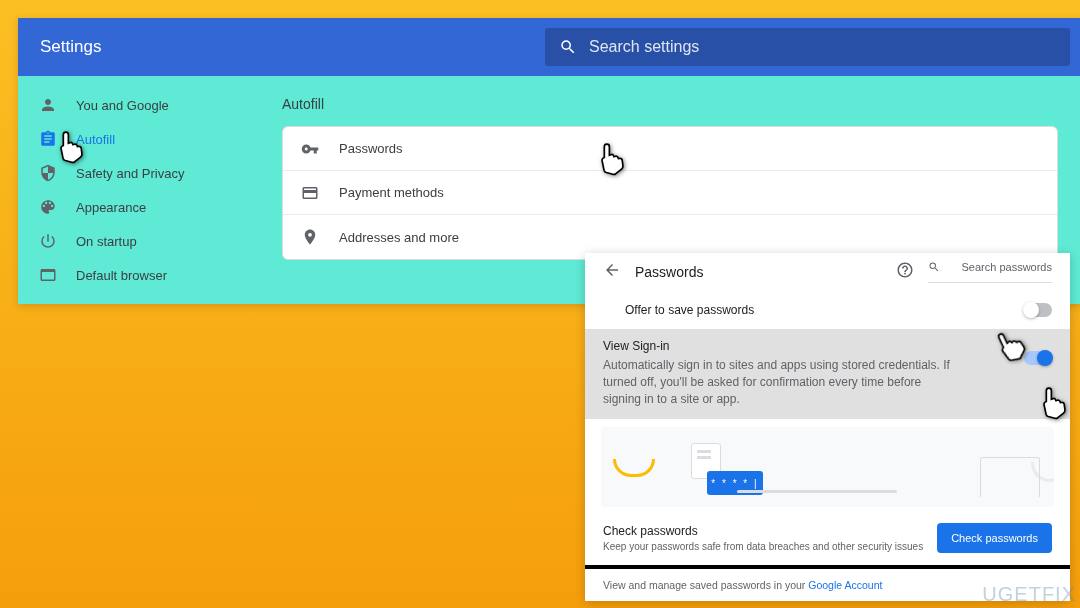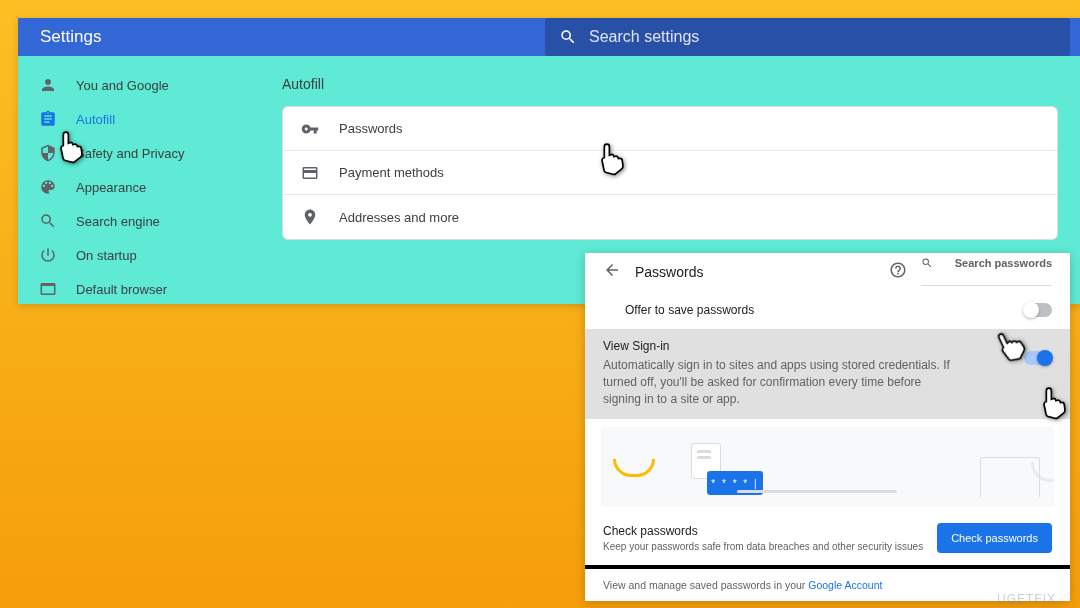--- a/index.html
+++ b/index.html
@@ -28,21 +28,21 @@
     .card-row:last-child { border-bottom: none; }
     .card-row .icon { width: 24px; margin-right: 14px; display: flex; align-items: center; }
     .card-row .icon svg { width: 18px; height: 18px; fill: #5f6368; }
     
     .passwords-window { position: absolute; top: 253px; left: 585px; width: 485px; height: 348px; background: #fff; box-shadow: 0 2px 10px rgba(0,0,0,0.2); display: flex; flex-direction: column; }
     .pw-header { height: 50px; display: flex; align-items: center; padding: 0 18px; gap: 14px; }
     .pw-header .back { cursor: pointer; }
     .pw-header .back svg { width: 18px; height: 18px; fill: #5f6368; }
     .pw-title { font-size: 14px; color: #202124; flex: 1; }
     .pw-header .help svg { width: 18px; height: 18px; fill: #5f6368; }
-    .pw-search { display: flex; align-items: center; gap: 22px; font-size: 11px; color: #5f6368; border-bottom: 1px solid #dadce0; padding-bottom: 16px; font-weight: bold; }
+    .pw-search { display: flex; align-items: center; gap: 22px; font-size: 11px; color: #5f6368; border-bottom: 1px solid #dadce0; padding-bottom: 9px; }
     .pw-search svg { width: 12px; height: 12px; fill: #5f6368; }
     
     .pw-row { padding: 12px 18px; display: flex; align-items: center; justify-content: space-between; margin-left: 22px; }
     .pw-row .label { font-size: 12px; color: #202124; }
     .pw-highlighted { background: #e0e0e0; padding: 10px 18px 12px; }
     .pw-highlighted .title { font-size: 12px; color: #202124; margin-bottom: 4px; }
     .pw-highlighted .desc { font-size: 12px; color: #5f6368; line-height: 1.4; padding-right: 70px; }
     
     .toggle { width: 28px; height: 14px; border-radius: 10px; position: relative; cursor: pointer; }
     .toggle::after { content: ''; position: absolute; width: 16px; height: 16px; border-radius: 50%; top: -1px; box-shadow: 0 1px 3px rgba(0,0,0,0.3); }
@@ -64,21 +64,21 @@
     .pw-check-text .t { font-size: 12px; color: #202124; margin-bottom: 3px; }
     .pw-check-text .d { font-size: 10px; color: #5f6368; }
     .check-btn { background: #1a73e8; color: #fff; border: none; padding: 9px 14px; border-radius: 4px; font-size: 11px; font-weight: 500; cursor: pointer; }
     
     .pw-footer { padding: 10px 18px; font-size: 10.5px; color: #5f6368; border-top: 4px solid #000000; margin-top: 4px; }
     .pw-footer a { color: #1a73e8; text-decoration: none; }
     
     .cursor { position: absolute; pointer-events: none; z-index: 100; }
     .cursor svg { width: 34px; height: 42px; filter: drop-shadow(1px 1px 2px rgba(0,0,0,0.5)); }
     
-    .watermark { position: absolute; bottom: 2px; right: 24px; font-size: 12px; color: rgba(100,140,170,0.4); letter-spacing: 1px; font-weight: 300; }
+    .watermark { position: absolute; bottom: 2px; right: 4px; font-size: 20px; color: rgba(100,140,170,0.4); letter-spacing: 1px; font-weight: 300; }
   </style>
 </head>
 <body>
 
 <div class="settings-window">
   <div class="settings-header">
     <div class="settings-title">Settings</div>
     <div class="search-wrap">
       <svg viewBox="0 0 24 24">
           <path d="M15.5 14h-.79l-.28-.27A6.471 6.471 0 0016 9.5 6.5 6.5 0 109.5 16c1.61 0 3.09-.59 4.23-1.57l.27.28v.79l5 4.99L20.49 19l-4.99-5zm-6 0C7.01 14 5 11.99 5 9.5S7.01 5 9.5 5 14 7.01 14 9.5 11.99 14 9.5 14z"></path>
@@ -112,28 +112,20 @@
           </span>
         <span>Safety and Privacy</span>
       </div>
       <div class="sidebar-item">
         <span class="icon">
             <svg viewBox="0 0 24 24">
               <path d="M12 3c-4.97 0-9 4.03-9 9s4.03 9 9 9c.83 0 1.5-.67 1.5-1.5 0-.39-.15-.74-.39-1.01-.23-.26-.38-.61-.38-.99 0-.83.67-1.5 1.5-1.5H16c2.76 0 5-2.24 5-5 0-4.42-4.03-8-9-8zm-5.5 9c-.83 0-1.5-.67-1.5-1.5S5.67 9 6.5 9 8 9.67 8 10.5 7.33 12 6.5 12zm3-4C8.67 8 8 7.33 8 6.5S8.67 5 9.5 5s1.5.67 1.5 1.5S10.33 8 9.5 8zm5 0c-.83 0-1.5-.67-1.5-1.5S13.67 5 14.5 5s1.5.67 1.5 1.5S15.33 8 14.5 8zm3 4c-.83 0-1.5-.67-1.5-1.5S16.67 9 17.5 9s1.5.67 1.5 1.5-.67 1.5-1.5 1.5z"></path>
             </svg>
           </span>
         <span>Appearance</span>
-      </div>
-      <div class="sidebar-item">
-        <span class="icon">
-            <svg viewBox="0 0 24 24">
-              <path d="M15.5 14h-.79l-.28-.27A6.471 6.471 0 0016 9.5 6.5 6.5 0 109.5 16c1.61 0 3.09-.59 4.23-1.57l.27.28v.79l5 4.99L20.49 19l-4.99-5zm-6 0C7.01 14 5 11.99 5 9.5S7.01 5 9.5 5 14 7.01 14 9.5 11.99 14 9.5 14z"></path>
-            </svg>
-          </span>
-        <span>Search engine</span>
       </div>
       <div class="sidebar-item">
         <span class="icon">
             <svg viewBox="0 0 24 24">
               <path d="M13 3h-2v10h2V3zm4.83 2.17l-1.42 1.42A6.92 6.92 0 0119 12c0 3.87-3.13 7-7 7s-7-3.13-7-7c0-2.14.96-4.04 2.59-5.41L6.17 5.17A8.93 8.93 0 003 12c0 4.97 4.03 9 9 9s9-4.03 9-9a8.93 8.93 0 00-3.17-6.83z"></path>
             </svg>
           </span>
         <span>On startup</span>
       </div>
       <div class="sidebar-item">

